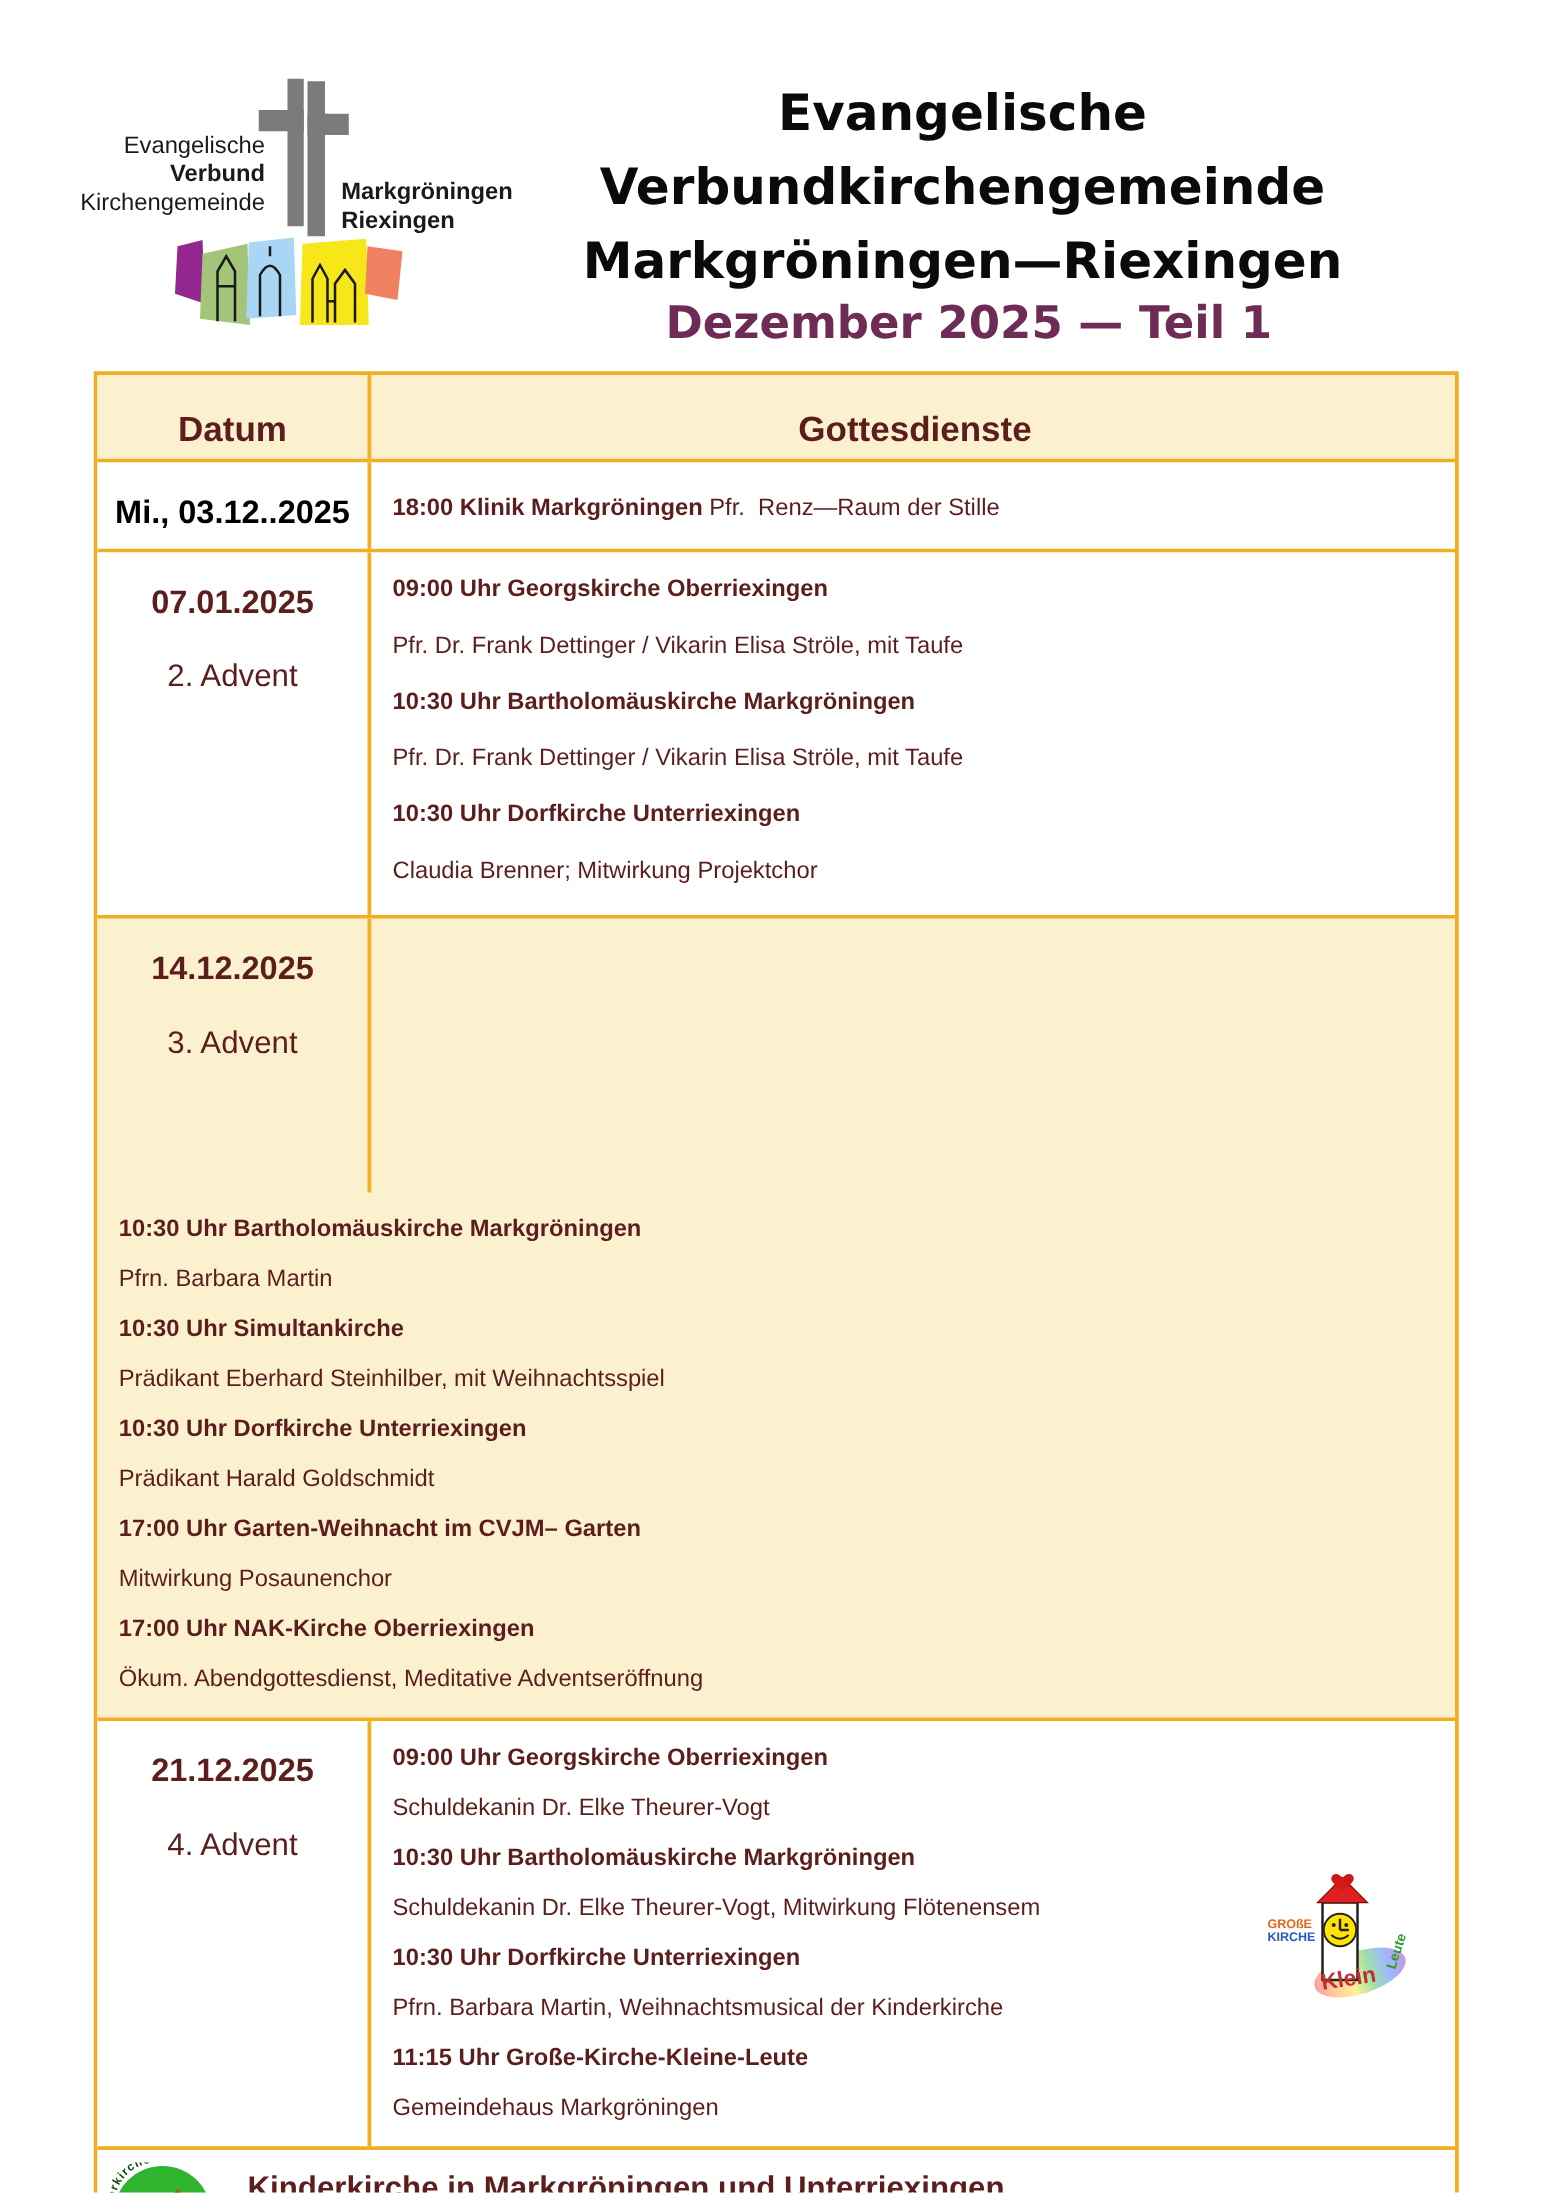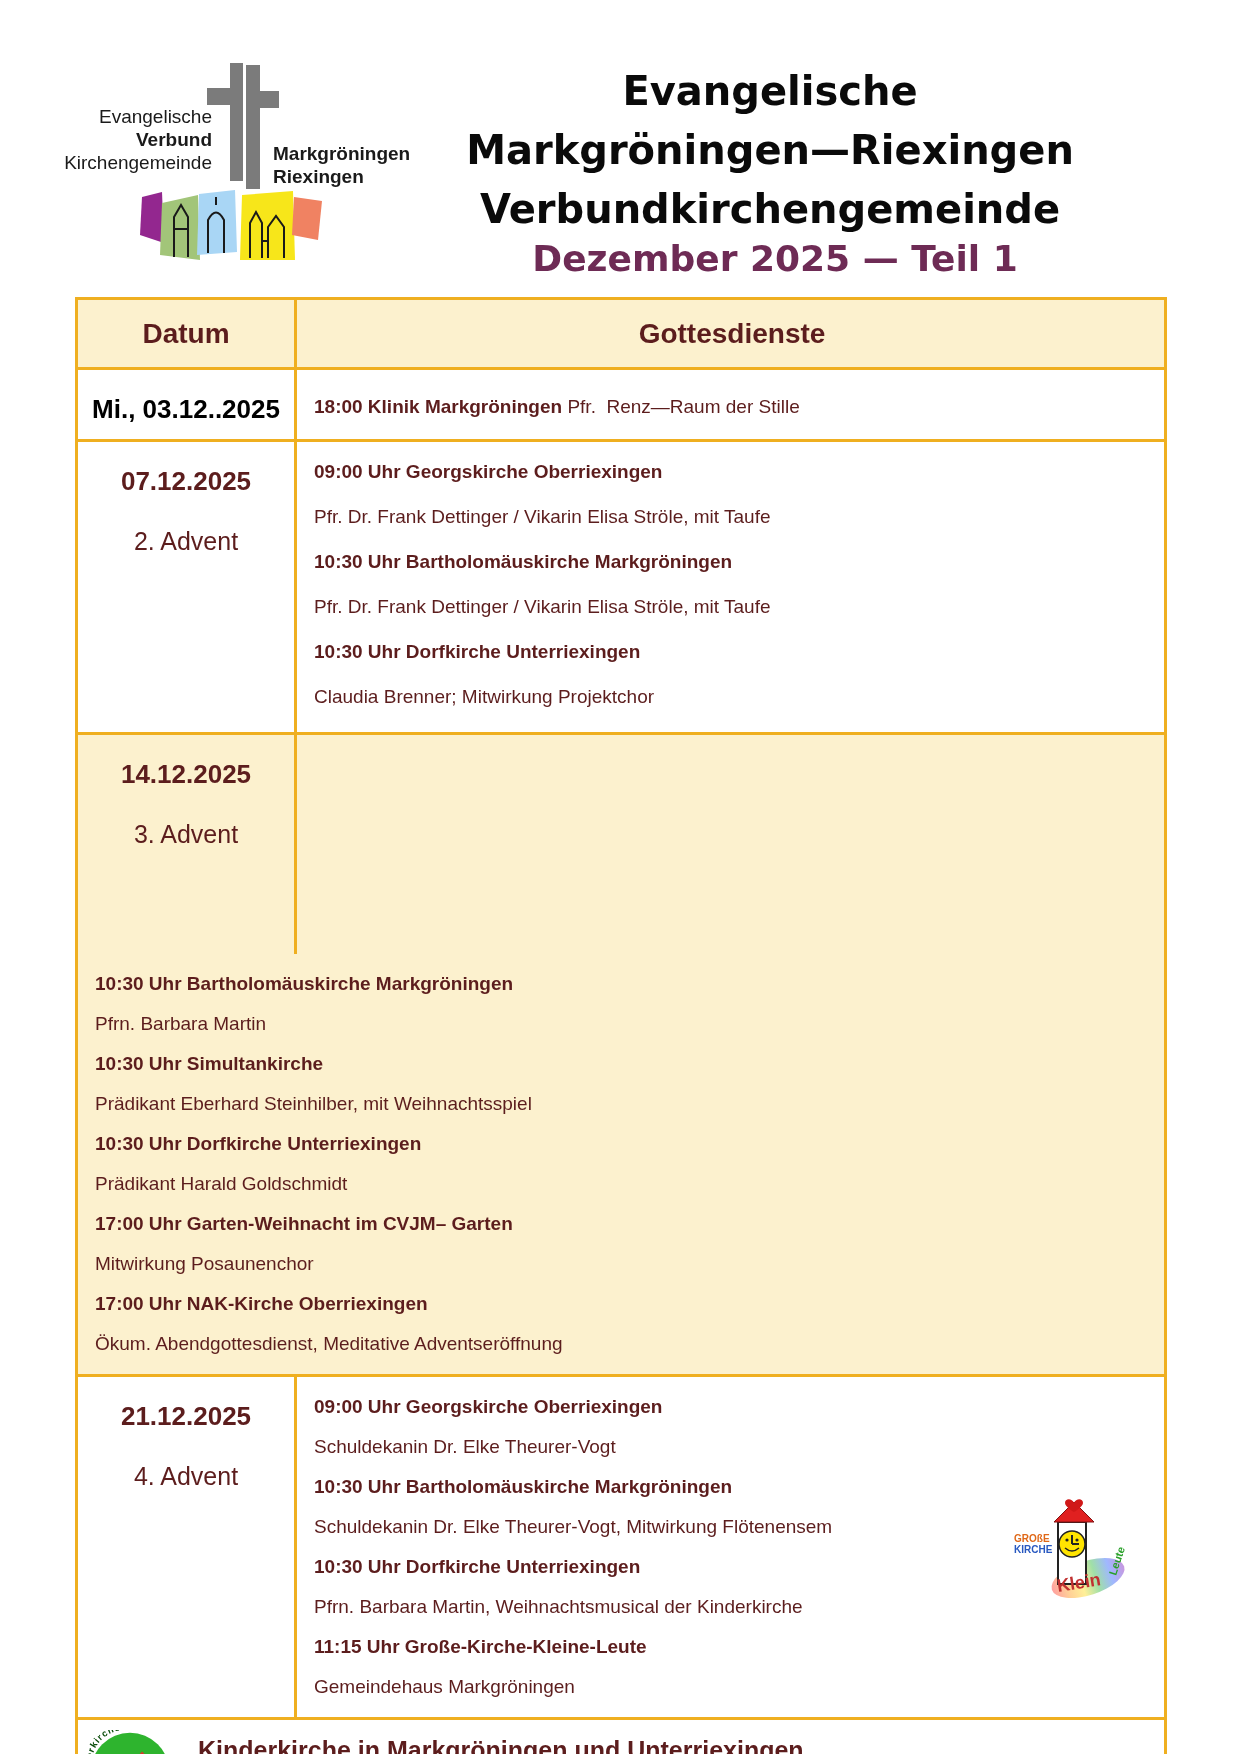--- a/index.html
+++ b/index.html
@@ -35,21 +35,21 @@
   
   .cal-table { position:absolute; left:75px; top:297px; width:1092px;
     border:3px solid var(--table-border); background:#fff; }
   .cal-row { display:flex; border-bottom:3px solid var(--table-border); background:#fff; }
   .cal-row.cream { background:var(--row-cream); }
   .date-cell { flex:0 0 219px; width:219px; border-right:3px solid var(--table-border);
     text-align:center; padding-top:24px; }
   .services-cell { flex:1; padding:14px 14px 6px 17px; position:relative; overflow:hidden; }
 
   .header-row { min-height:70px; }
-  .header-row .date-cell, .header-row .services-cell { padding-top:18px; }
+  .header-row .date-cell, .header-row .services-cell { padding-top:28px; }
   .hdr { font-weight:bold; font-size:28px; color:var(--text-maroon); text-align:center; }
 
   .date-text { font-weight:bold; font-size:26px; color:var(--text-maroon); }
   .date-text.black { color:#000000; }
   .advent-text { font-size:25px; color:var(--text-maroon); margin-top:30px; }
 
   .service-line { font-size:19px; line-height:31px; margin-bottom:9px;
     color:var(--text-maroon); white-space:pre-wrap; }
   .service-line .b { font-weight:bold; }
 
@@ -104,22 +104,22 @@
       <div>Kirchengemeinde</div>
     </div>
   <div class="logo-right">
       <div>Markgröningen</div>
       <div>Riexingen</div>
     </div>
 </div>
 
 <div class="main-title">
     <div>Evangelische</div>
+    <div>Verbundkirchengemeinde</div>
     <div>Markgröningen—Riexingen</div>
-    <div>Verbundkirchengemeinde</div>
   </div>
 <div class="subtitle">Dezember 2025 — Teil 1</div>
 
 <div class="cal-table">
 
   <div class="cal-row header-row cream">
     <div class="date-cell">
       <div class="hdr">Datum</div>
     </div>
     <div class="services-cell">
@@ -131,21 +131,21 @@
       <div class="cal-row r0">
         <div class="date-cell">
           <div class="date-text black">Mi., 03.12..2025</div>
         </div>
         <div class="services-cell">
           <div class="service-line"><span class="b">18:00 Klinik Markgröningen </span><span class="r">Pfr.  Renz—Raum der Stille</span></div>
         </div>
       </div>
       <div class="cal-row r2">
         <div class="date-cell">
-          <div class="date-text">07.12.2025</div>
+          <div class="date-text">07.01.2025</div>
           <div class="advent-text">2. Advent</div>
         </div>
         <div class="services-cell">
           <div class="service-line"><span class="b">09:00 Uhr Georgskirche Oberriexingen</span></div>
           <div class="service-line"><span class="r">Pfr. Dr. Frank Dettinger / Vikarin Elisa Ströle, mit Taufe</span></div>
           <div class="service-line"><span class="b">10:30 Uhr Bartholomäuskirche Markgröningen</span></div>
           <div class="service-line"><span class="r">Pfr. Dr. Frank Dettinger / Vikarin Elisa Ströle, mit Taufe</span></div>
           <div class="service-line"><span class="b">10:30 Uhr Dorfkirche Unterriexingen</span></div>
           <div class="service-line"><span class="r">Claudia Brenner; Mitwirkung Projektchor</span></div>
         </div>

